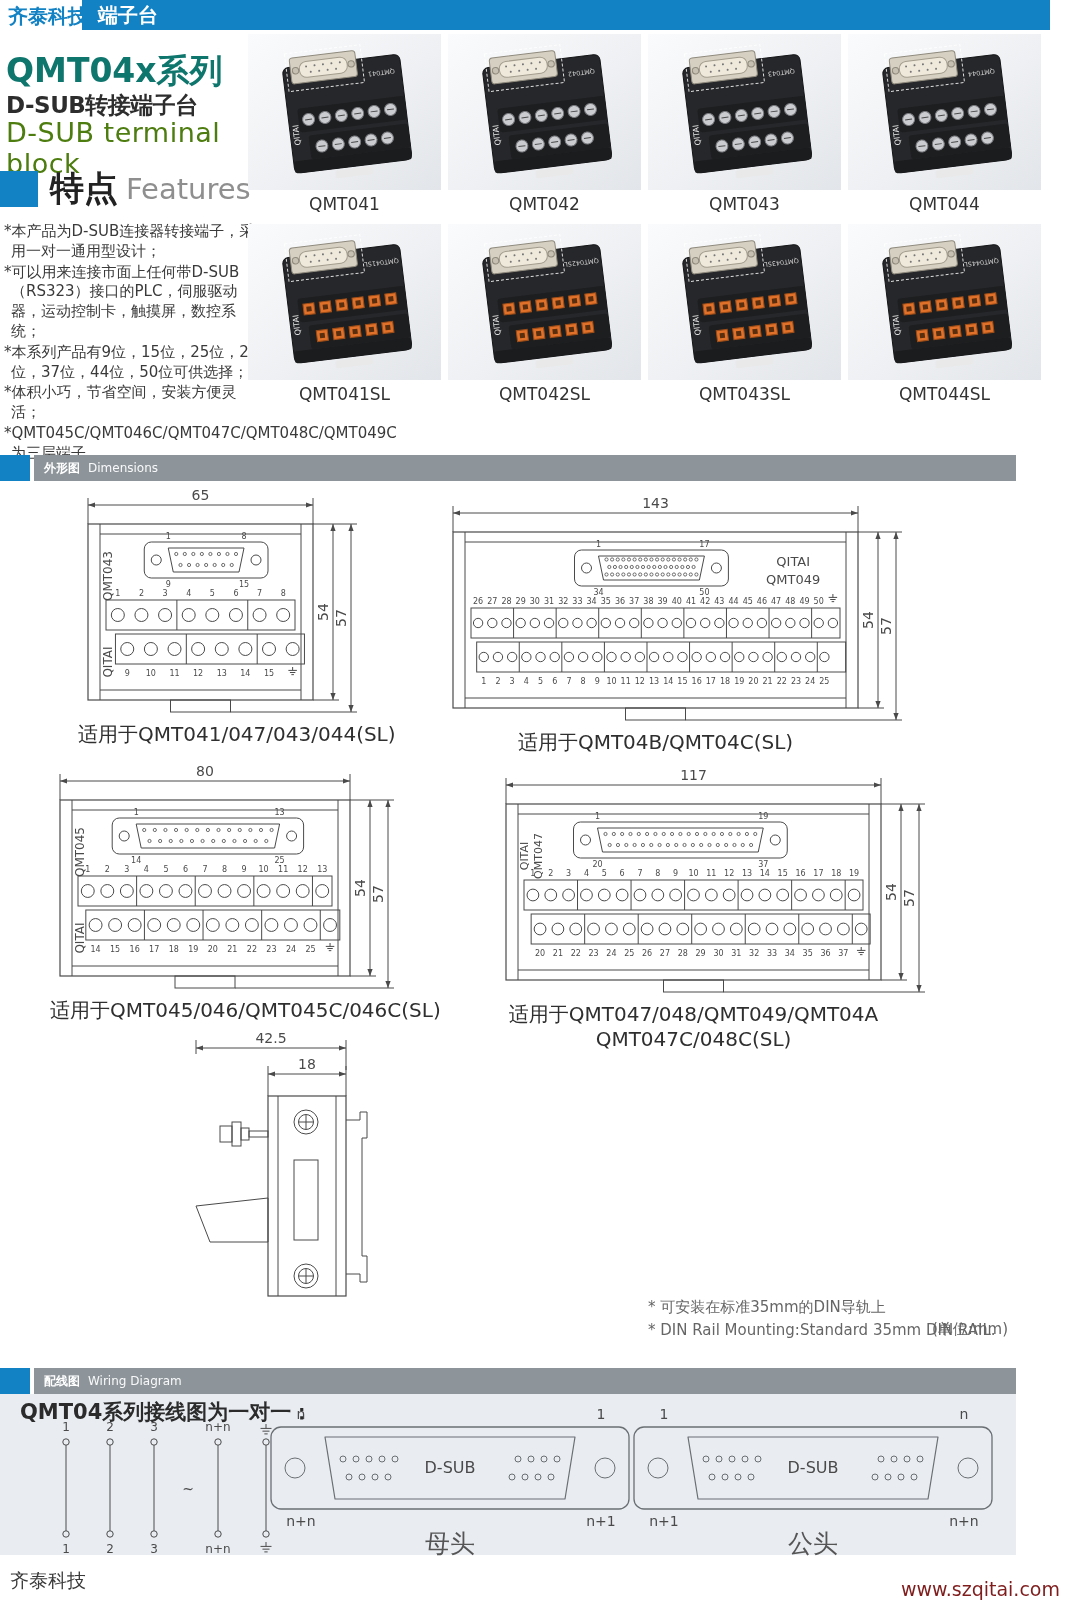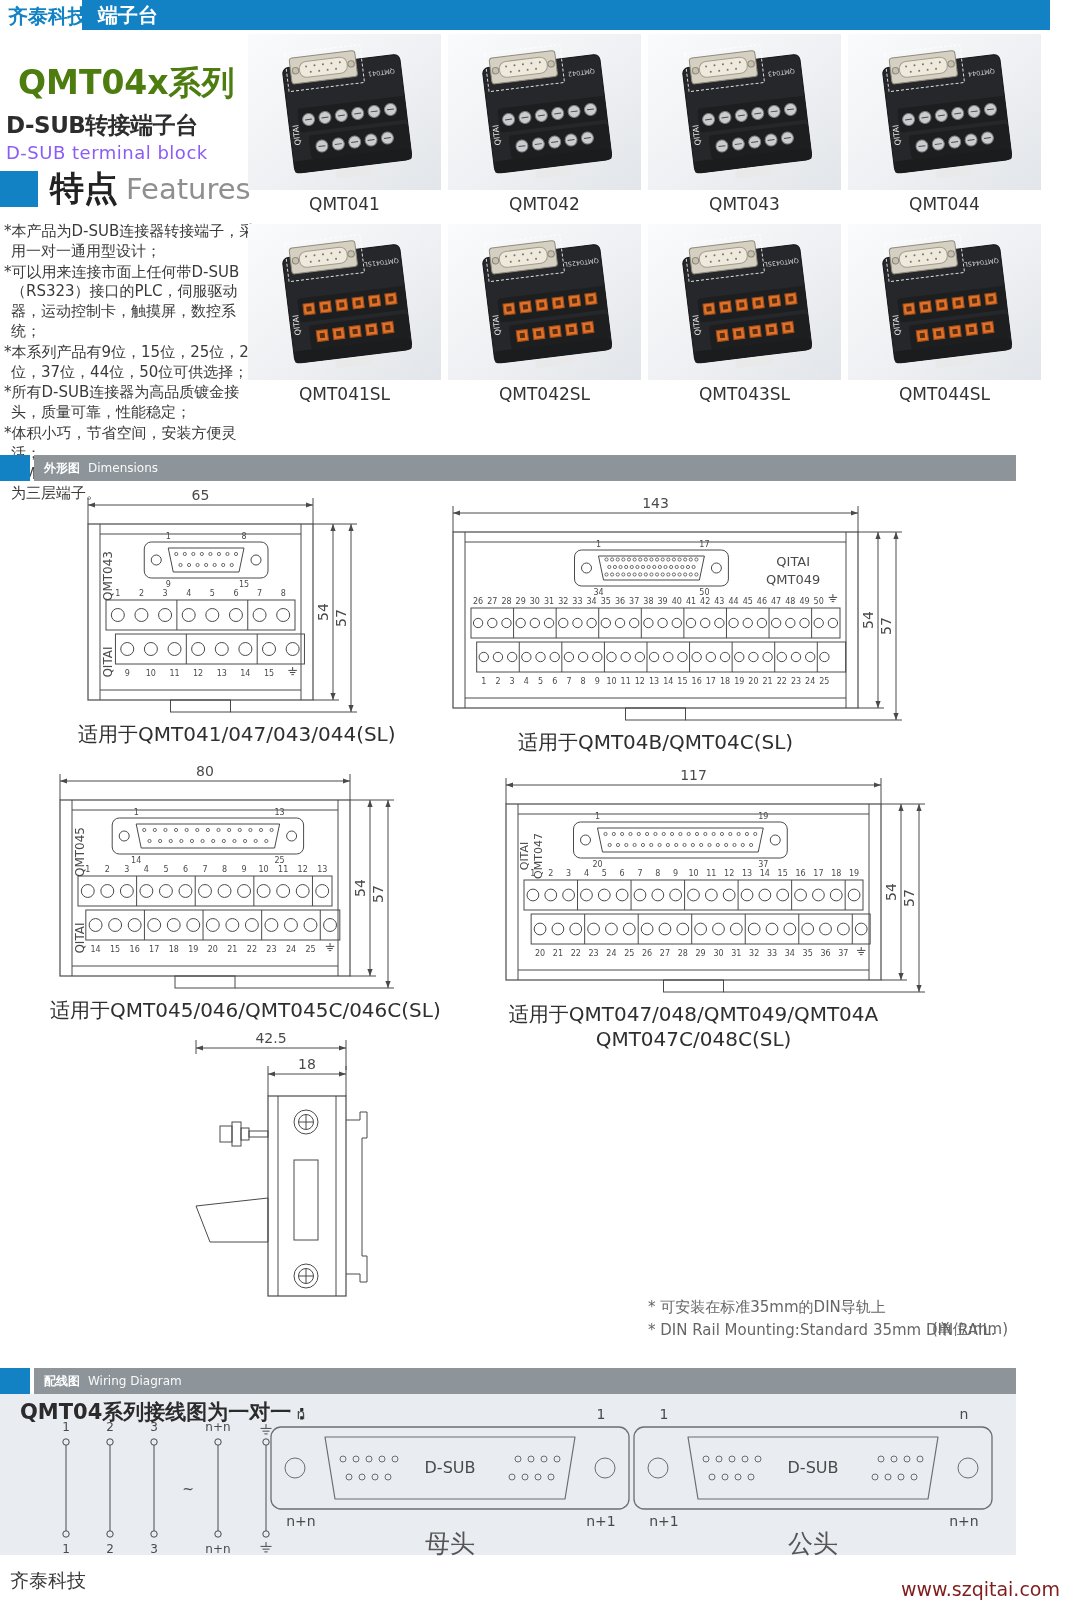--- a/index.html
+++ b/index.html
@@ -8,23 +8,23 @@
   svg{font-family:"DejaVu Sans","Liberation Sans",sans-serif;display:block;}
 
   
   .tophead{position:absolute;top:0;left:0;right:0;height:30px;}
   .brand{position:absolute;left:8px;top:3px;font-size:20px;font-weight:bold;color:#1282c4;}
   .cattab{position:absolute;left:82px;right:16px;top:0;height:30px;background:#1282c4;color:#fff;
           font-size:20px;font-weight:bold;line-height:30px;padding-left:16px;box-sizing:border-box;}
 
   
   .intro{position:absolute;left:6px;top:54px;width:254px;}
-  .series{font-size:33px;font-weight:bold;color:#4d7c0f;margin:12px;line-height:1.05;}
+  .series{font-size:33px;font-weight:bold;color:#0f766e;margin:0;line-height:1.05;}
   .pname{font-size:23px;font-weight:bold;color:#2d2d2d;margin:4px 0 0 0;line-height:1.05;letter-spacing:-0.5px;}
-  .pname-en{font-size:18px;color:#8b5cf6;margin-top:5px;letter-spacing:0.5px;}
+  .pname-en{font-size:27px;color:#4d7c0f;letter-spacing:0.5px;}
 
   .feathead{position:absolute;left:0;top:166px;display:flex;align-items:center;}
   .bluesq{width:38px;height:36px;background:#1282c4;}
   .feathead .zh{font-size:34px;font-weight:bold;color:#222;margin-left:12px;}
   .feathead .en{font-size:29px;color:#8f8f8f;margin-left:8px;}
 
   .featlist{position:absolute;left:4px;top:222px;width:258px;font-size:15px;line-height:1.32;color:#3a3a3a;}
   .featlist .fi{padding-left:7px;text-indent:-7px;margin-bottom:1px;}
 
   
@@ -79,21 +79,20 @@
 
   <div class="feathead">
     <span class="bluesq"></span>
     <span class="zh">特点</span>
     <span class="en">Features</span>
   </div>
   <div class="featlist" id="featList">
       <div class="fi">*本产品为D-SUB连接器转接端子，采用一对一通用型设计；</div>
       <div class="fi">*可以用来连接市面上任何带D-SUB（RS323）接口的PLC，伺服驱动器，运动控制卡，触摸屏，数控系统；</div>
       <div class="fi">*本系列产品有9位，15位，25位，26位，37位，44位，50位可供选择；</div>
-      <div class="fi">*所有D-SUB连接器为高品质镀金接头，质量可靠，性能稳定；</div>
       <div class="fi">*体积小巧，节省空间，安装方便灵活；</div>
       <div class="fi">*QMT045C/QMT046C/QMT047C/QMT048C/QMT049C为三层端子。</div>
     </div>
 
   <div id="productGrid">
       <div class="pcell">
         <div class="pimg">
           <svg viewBox="0 0 150 135" width="150" height="135" style="transform: rotate(-7deg);">
             <rect x="18" y="16" width="118" height="106" rx="6" fill="#26272a" stroke="#141517"></rect>
             <rect x="18" y="110" width="118" height="12" rx="3" fill="#1b1c1e"></rect>

